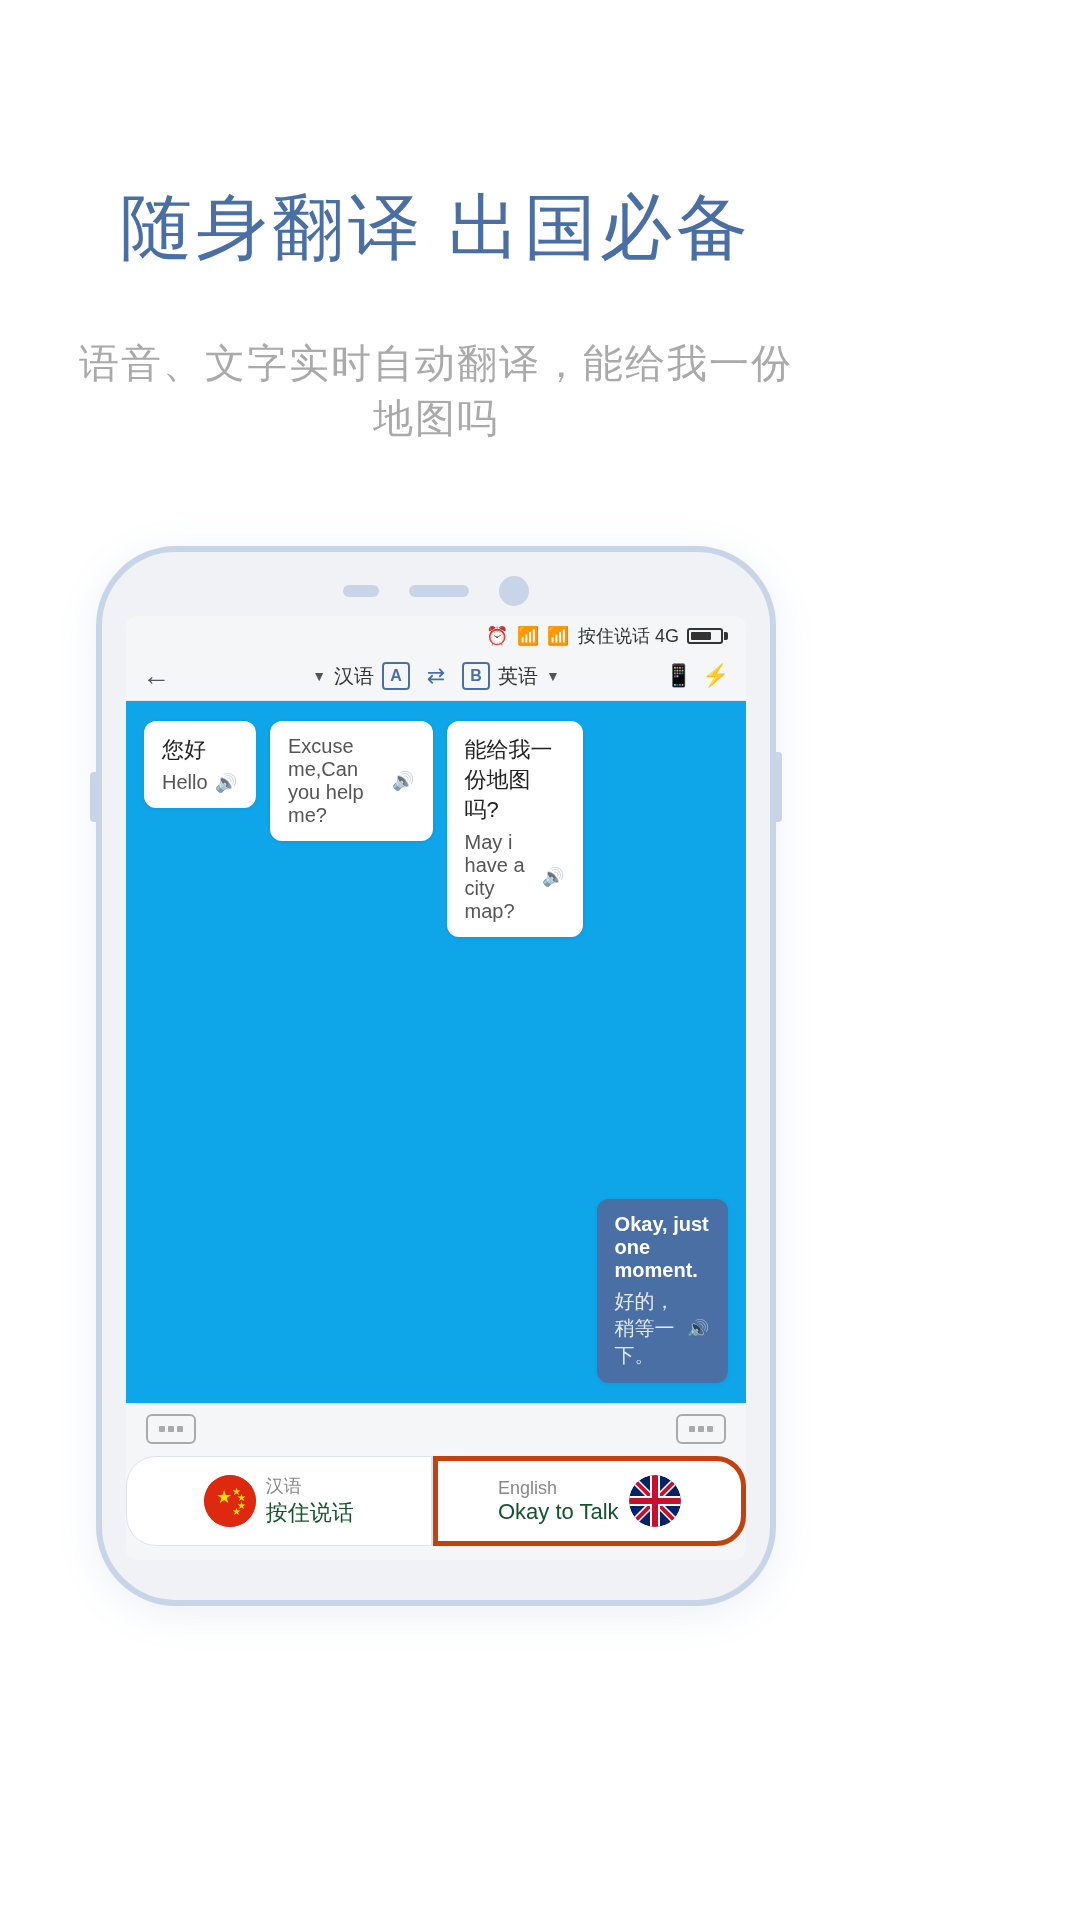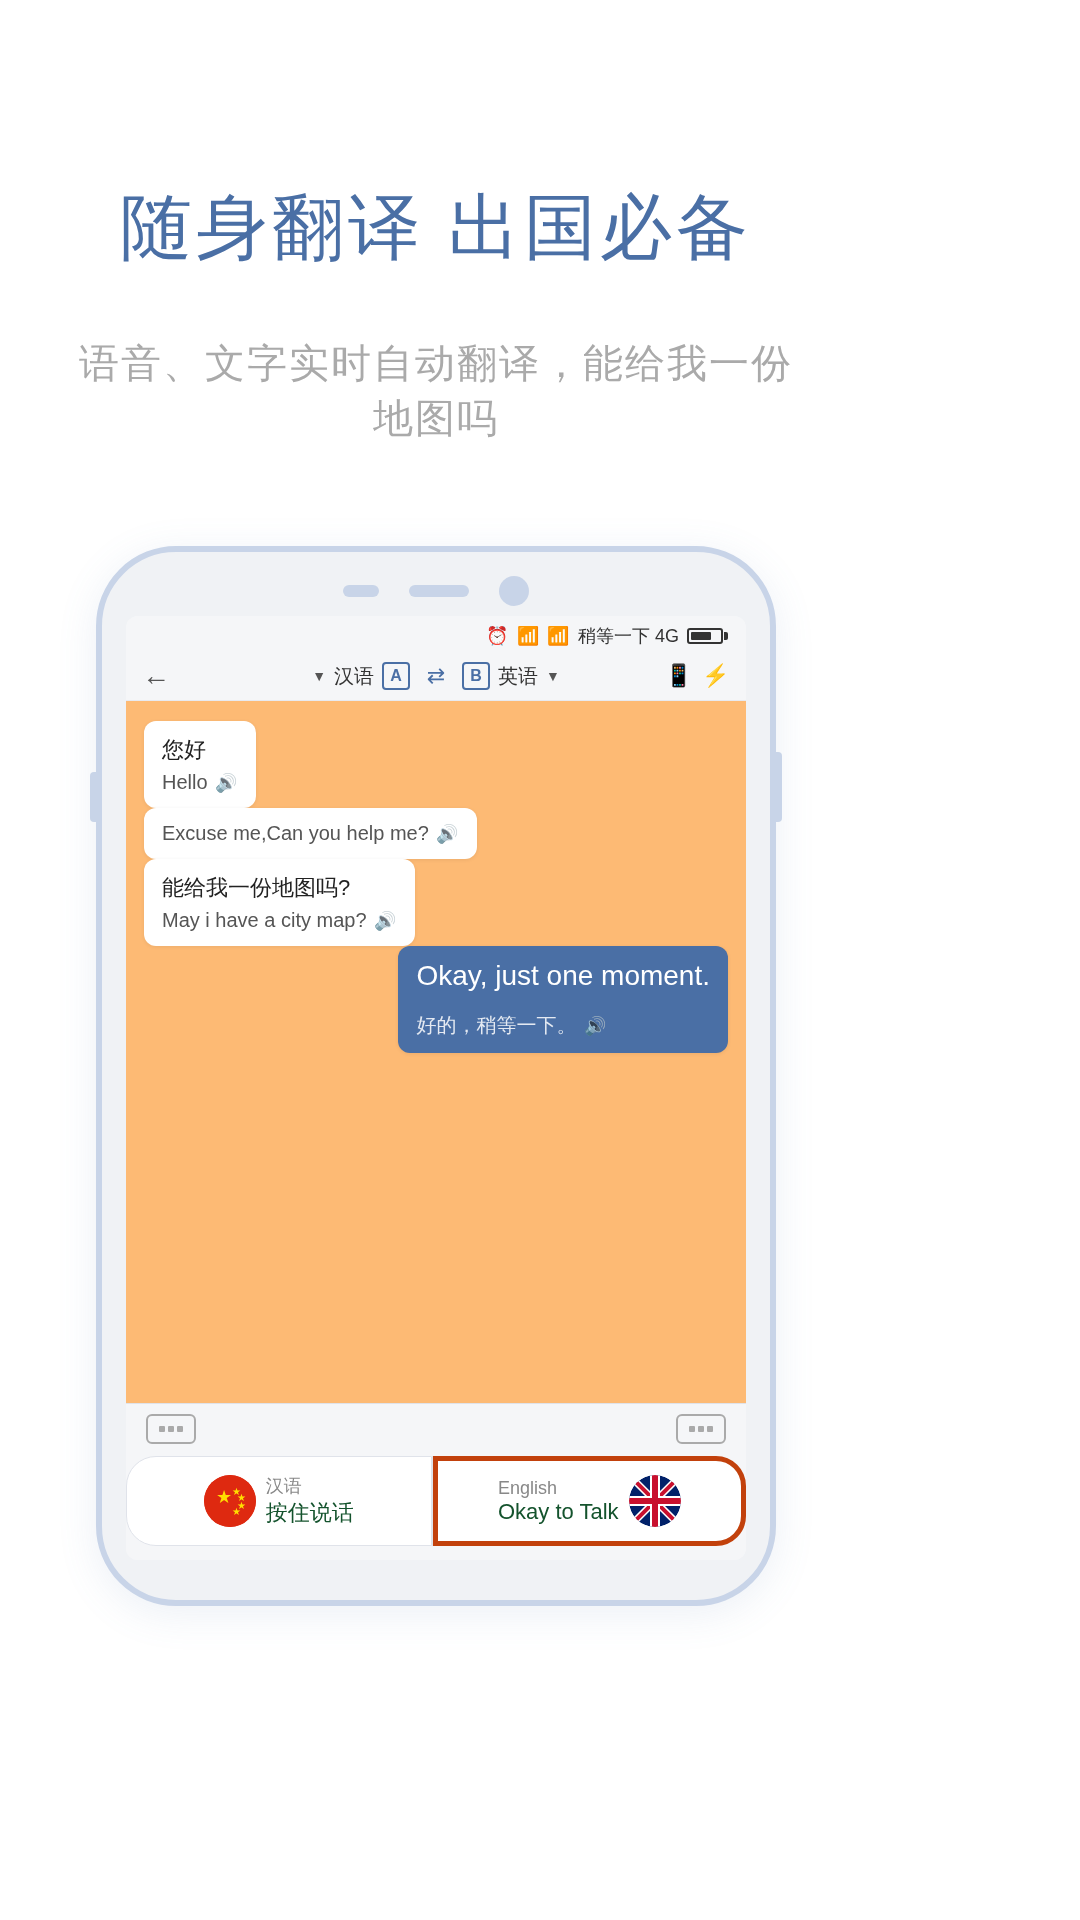--- a/index.html
+++ b/index.html
@@ -240,24 +240,25 @@
     }
 
     .header-icon-btn {
       font-size: 22px;
       color: #555;
     }
 
     
     .chat-area {
       flex: 1;
-      background: #fdba74;
+      background: #0ea5e9;
       padding: 20px 18px;
       display: flex;
-      flex-direction: column;
+      flex-direction: row;
+      gap: 14px;
       overflow-y: auto;
     }
 
     
     .bubble-left {
       align-self: flex-start;
       background: #ffffff;
       border-radius: 12px;
       padding: 14px 18px;
       max-width: 82%;
@@ -290,24 +291,24 @@
 
     .bubble-translated-right {
       font-size: 20px;
       color: rgba(255,255,255,0.85);
       display: flex;
       align-items: center;
       gap: 8px;
     }
 
     .bubble-original-right {
-      font-size: 28px;
+      font-size: 20px;
       color: #ffffff;
-      font-weight: 400;
-      margin-bottom: 20px;
+      font-weight: 700;
+      margin-bottom: 6px;
     }
 
     .sound-icon {
       font-size: 18px;
       color: #4a6fa5;
       opacity: 0.7;
     }
 
     .sound-icon-right {
       font-size: 18px;
@@ -452,21 +453,21 @@
         <div class="phone-sensor"></div>
       </div>
 
       <div class="phone-screen">
 
         <div class="status-bar">
           <div class="status-icons">
             <span>⏰</span>
             <span>📶</span>
             <span>📶</span>
-            <span class="status-carrier">稍等一下 4G</span>
+            <span class="status-carrier">按住说话 4G</span>
             <span class="battery-icon">
               <span class="battery-body">
                 <span class="battery-fill"></span>
               </span>
               <span class="battery-cap"></span>
             </span>
           </div>
         </div>
 
         <div class="app-header">

